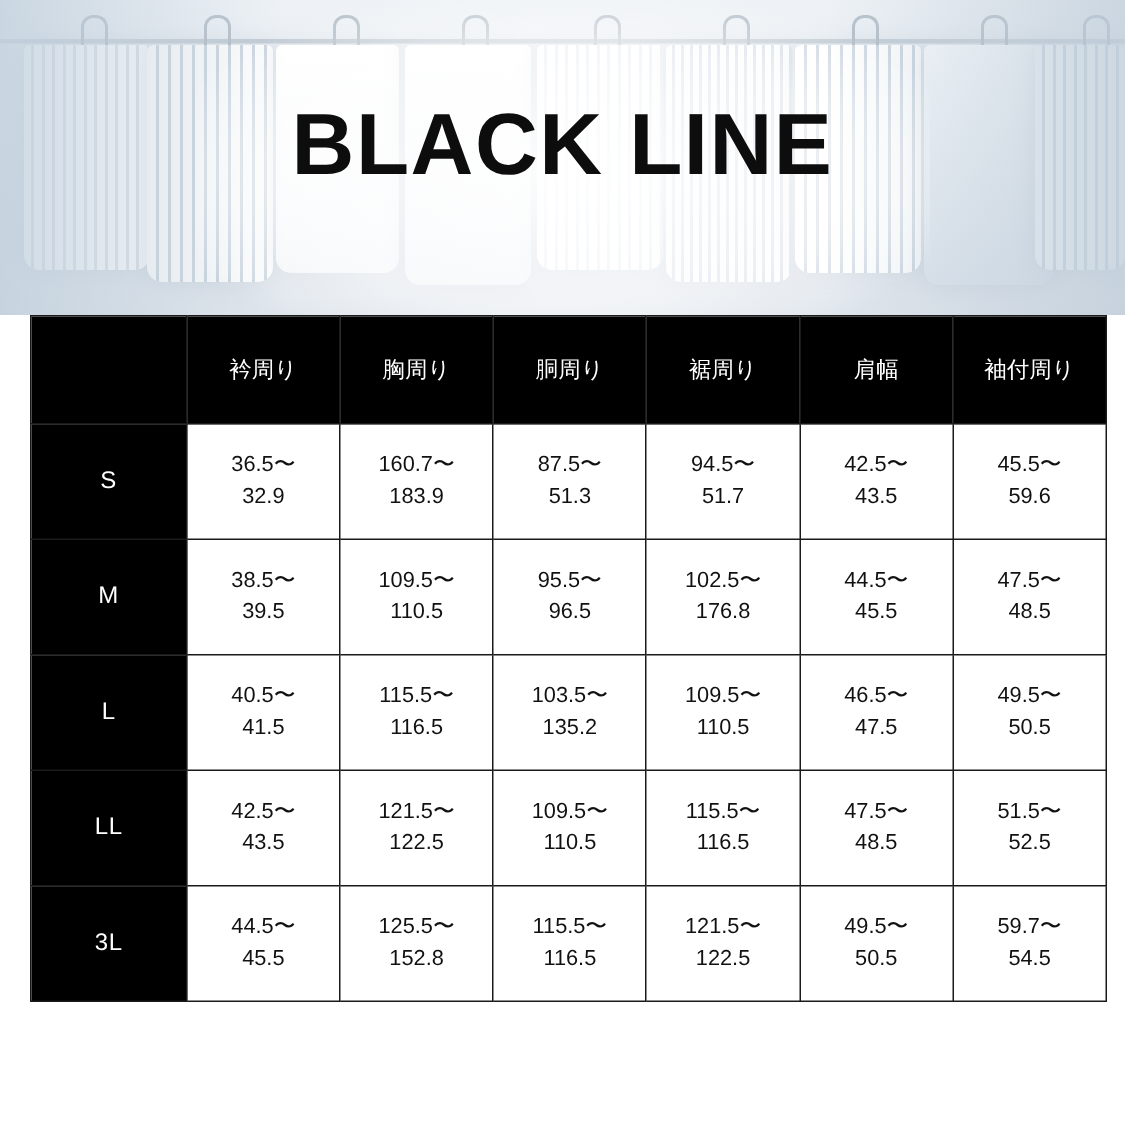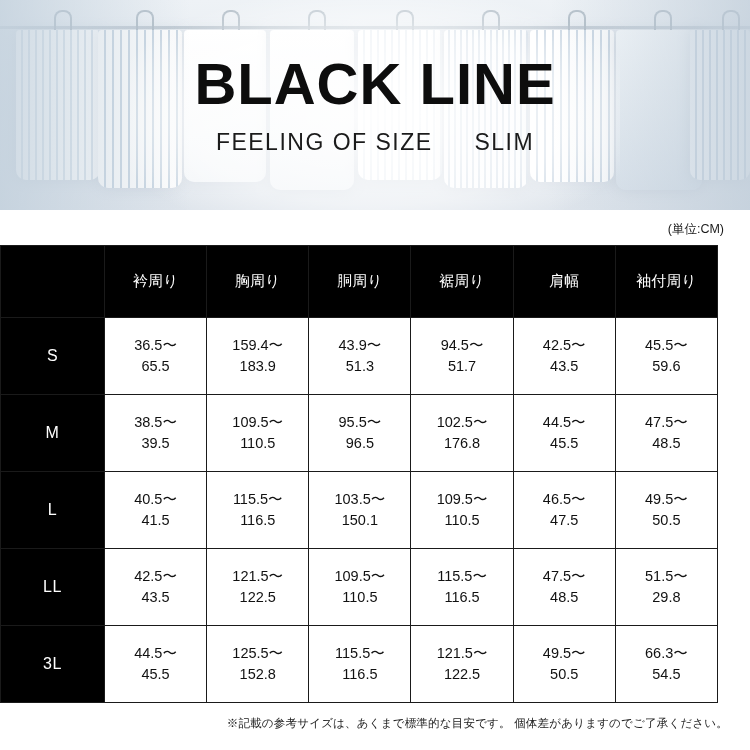--- a/index.html
+++ b/index.html
@@ -108,21 +108,21 @@
     text-align: right;
   }
   .unit {
     font-size: 12.5px;
     color: #1a1a1a;
     font-family: "Liberation Sans", sans-serif;
   }
 
   
   .table-wrap {
-    padding: 0 0;
+    padding: 0 20px;
     box-sizing: border-box;
   }
   table.size-table {
     border-collapse: collapse;
     width: 718px;
     table-layout: fixed;
   }
   table.size-table td, table.size-table th {
     border: 1px solid #1a1a1a;
     box-sizing: border-box;
@@ -207,58 +207,50 @@
       <div class="hook" style="left:722px;"></div>
       <div class="shirt" style="left:690px; width:60px; height:150px; background:repeating-linear-gradient(90deg,#f4f7fa 0 5px,#cbd7e3 5px 7px);"></div>
 
       <div class="hero-shade-left"></div>
       <div class="hero-shade-right"></div>
       <div class="hero-white-center"></div>
     </div>
 
     <div class="hero-text">
       <div class="hero-title">BLACK LINE</div>
-      <div class="hero-sub">
-        <span>FEELING OF SIZE</span>
-        <span class="gap"></span>
-        <span>SLIM</span>
-      </div>
     </div>
   </div>
 
-  <div class="unit-row">
-    <span class="unit">(単位:CM)</span>
-  </div>
 
   <div class="table-wrap">
     <table class="size-table">
       <thead>
         <tr>
           <th class="corner"></th>
           <th>衿周り</th>
           <th>胸周り</th>
           <th>胴周り</th>
           <th>裾周り</th>
           <th>肩幅</th>
           <th>袖付周り</th>
         </tr>
       </thead>
       <tbody>
         <tr>
           <th class="size-cell">S</th>
           <td class="val">
             <span class="v1">36.5〜</span>
-            <span class="v2">65.5</span>
-          </td>
-          <td class="val">
-            <span class="v1">159.4〜</span>
+            <span class="v2">32.9</span>
+          </td>
+          <td class="val">
+            <span class="v1">160.7〜</span>
             <span class="v2">183.9</span>
           </td>
           <td class="val">
-            <span class="v1">43.9〜</span>
+            <span class="v1">87.5〜</span>
             <span class="v2">51.3</span>
           </td>
           <td class="val">
             <span class="v1">94.5〜</span>
             <span class="v2">51.7</span>
           </td>
           <td class="val">
             <span class="v1">42.5〜</span>
             <span class="v2">43.5</span>
           </td>
@@ -301,21 +293,21 @@
           <td class="val">
             <span class="v1">40.5〜</span>
             <span class="v2">41.5</span>
           </td>
           <td class="val">
             <span class="v1">115.5〜</span>
             <span class="v2">116.5</span>
           </td>
           <td class="val">
             <span class="v1">103.5〜</span>
-            <span class="v2">150.1</span>
+            <span class="v2">135.2</span>
           </td>
           <td class="val">
             <span class="v1">109.5〜</span>
             <span class="v2">110.5</span>
           </td>
           <td class="val">
             <span class="v1">46.5〜</span>
             <span class="v2">47.5</span>
           </td>
           <td class="val">
@@ -341,21 +333,21 @@
           <td class="val">
             <span class="v1">115.5〜</span>
             <span class="v2">116.5</span>
           </td>
           <td class="val">
             <span class="v1">47.5〜</span>
             <span class="v2">48.5</span>
           </td>
           <td class="val">
             <span class="v1">51.5〜</span>
-            <span class="v2">29.8</span>
+            <span class="v2">52.5</span>
           </td>
         </tr>
 
         <tr>
           <th class="size-cell">3L</th>
           <td class="val">
             <span class="v1">44.5〜</span>
             <span class="v2">45.5</span>
           </td>
           <td class="val">
@@ -368,23 +360,22 @@
           </td>
           <td class="val">
             <span class="v1">121.5〜</span>
             <span class="v2">122.5</span>
           </td>
           <td class="val">
             <span class="v1">49.5〜</span>
             <span class="v2">50.5</span>
           </td>
           <td class="val">
-            <span class="v1">66.3〜</span>
+            <span class="v1">59.7〜</span>
             <span class="v2">54.5</span>
           </td>
         </tr>
       </tbody>
     </table>
   </div>
 
-  <div class="footnote">※記載の参考サイズは、あくまで標準的な目安です。 個体差がありますのでご了承ください。</div>
 
 </div>
 
 </body></html>

